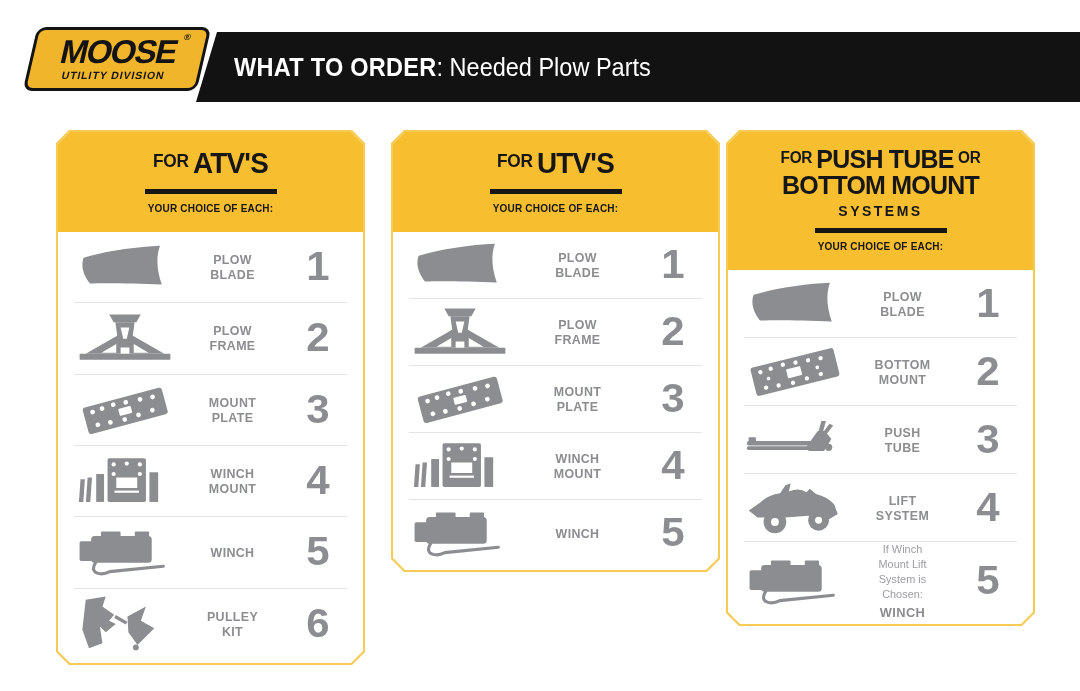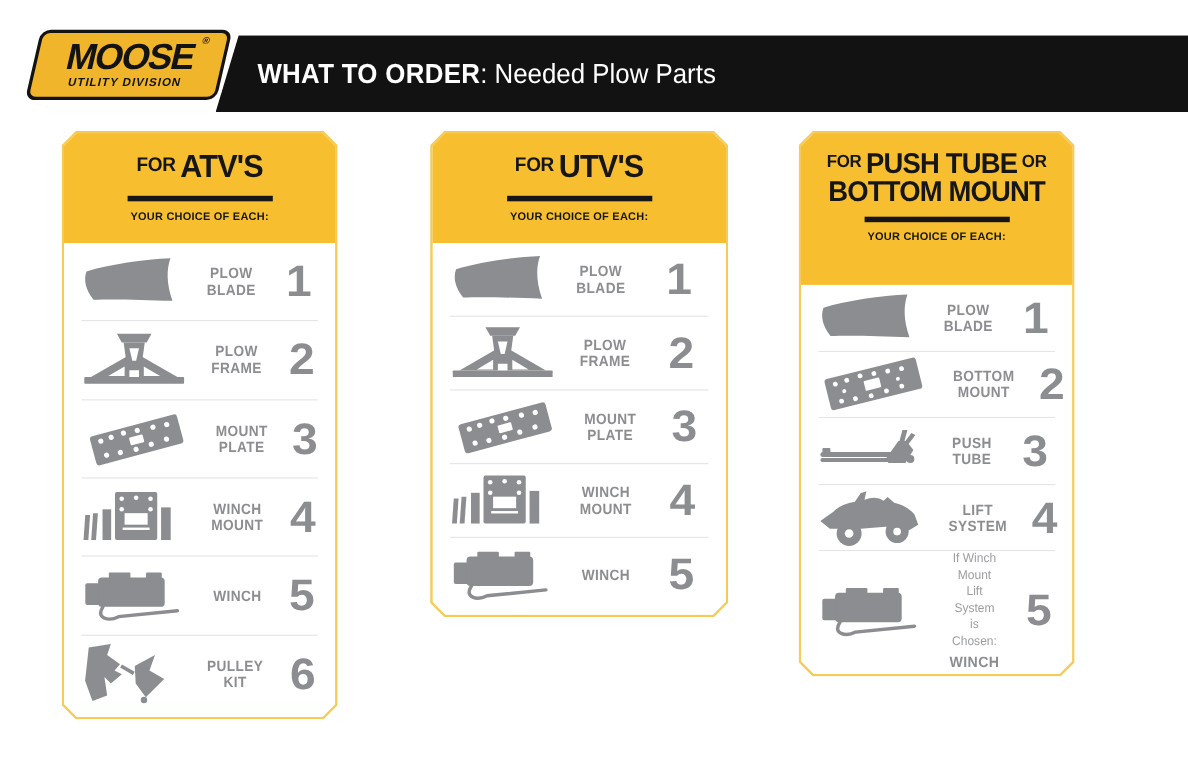--- a/index.html
+++ b/index.html
@@ -21,21 +21,21 @@
   
   .logo{position:absolute;left:30px;top:27px;width:168px;height:58px;background:var(--logo_yellow);
         border:3px solid #131313;border-radius:9px;transform:skewX(-13deg);
         box-shadow:0 0 0 3px #fff;display:flex;flex-direction:column;align-items:center;
         justify-content:center;z-index:2;}
   .logo .brand{font-weight:bold;font-size:33px;letter-spacing:-1.5px;color:#131313;line-height:.9;position:relative;}
   .logo .reg{position:absolute;top:-4px;right:-11px;font-size:9px;font-weight:bold;letter-spacing:0;}
   .logo .sub{font-weight:bold;font-size:10.5px;letter-spacing:.9px;color:#131313;margin-top:2px;white-space:nowrap;}
 
   
-  .card{position:absolute;width:251px;top:119px;}
+  .card{position:absolute;width:309px;top:130px;}
   .card-clip{position:absolute;inset:0;background:var(--card_border);
      clip-path:polygon(13px 0,calc(100% - 13px) 0,100% 13px,100% calc(100% - 13px),
                        calc(100% - 13px) 100%,13px 100%,0 calc(100% - 13px),0 13px);}
   .card-inner{position:absolute;inset:2px;background:#fff;display:flex;flex-direction:column;
      clip-path:polygon(12px 0,calc(100% - 12px) 0,100% 12px,100% calc(100% - 12px),
                        calc(100% - 12px) 100%,12px 100%,0 calc(100% - 12px),0 12px);}
   .card-header{background:var(--yellow);flex:none;text-align:center;box-sizing:border-box;color:var(--ink);}
   .hdr-std{height:100px;padding-top:17px;}
   .hdr-tall{height:138px;padding-top:14px;}
   .card-title{line-height:1;transform:scaleX(0.96);}
@@ -319,20 +319,21 @@
       <div class="card-inner">
         <div class="card-header hdr-tall">
           <div class="card-title">
             <span class="for">FOR</span>
             <span class="big">PUSH TUBE</span>
             <span class="for">OR</span>
           </div>
           <div class="card-title title-line2">
             <span class="big">BOTTOM MOUNT</span>
           </div>
+          <div class="title-line3">SYSTEMS</div>
           <div class="title-rule"></div>
           <div class="card-sub">YOUR CHOICE OF EACH:</div>
         </div>
         <div class="rows">
           <div class="row">
             <span class="icon">
                 <svg width="92" height="48">
                   <use href="#i-plow-blade"></use>
                 </svg>
               </span>

